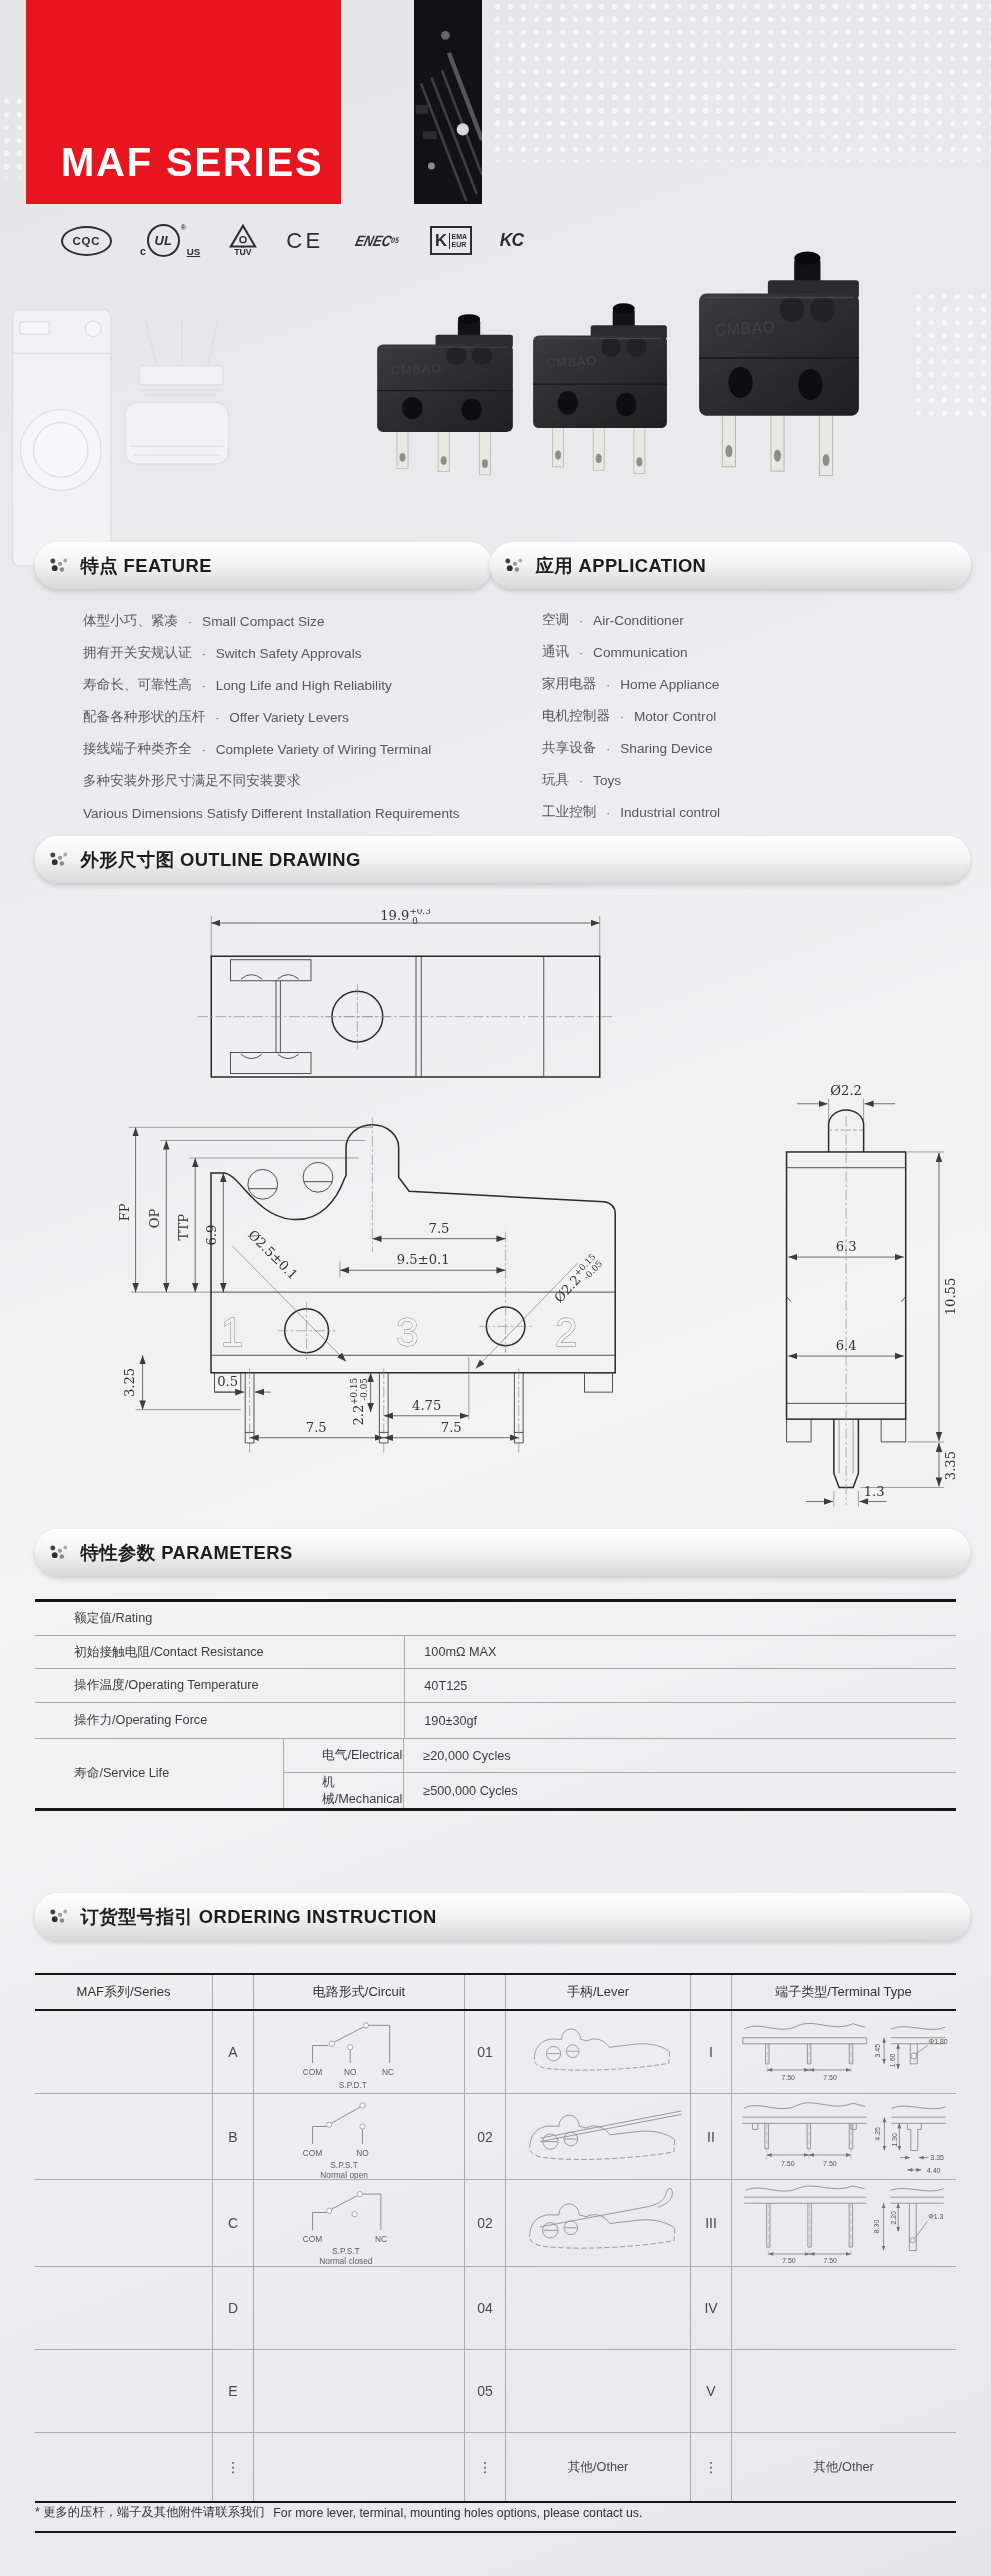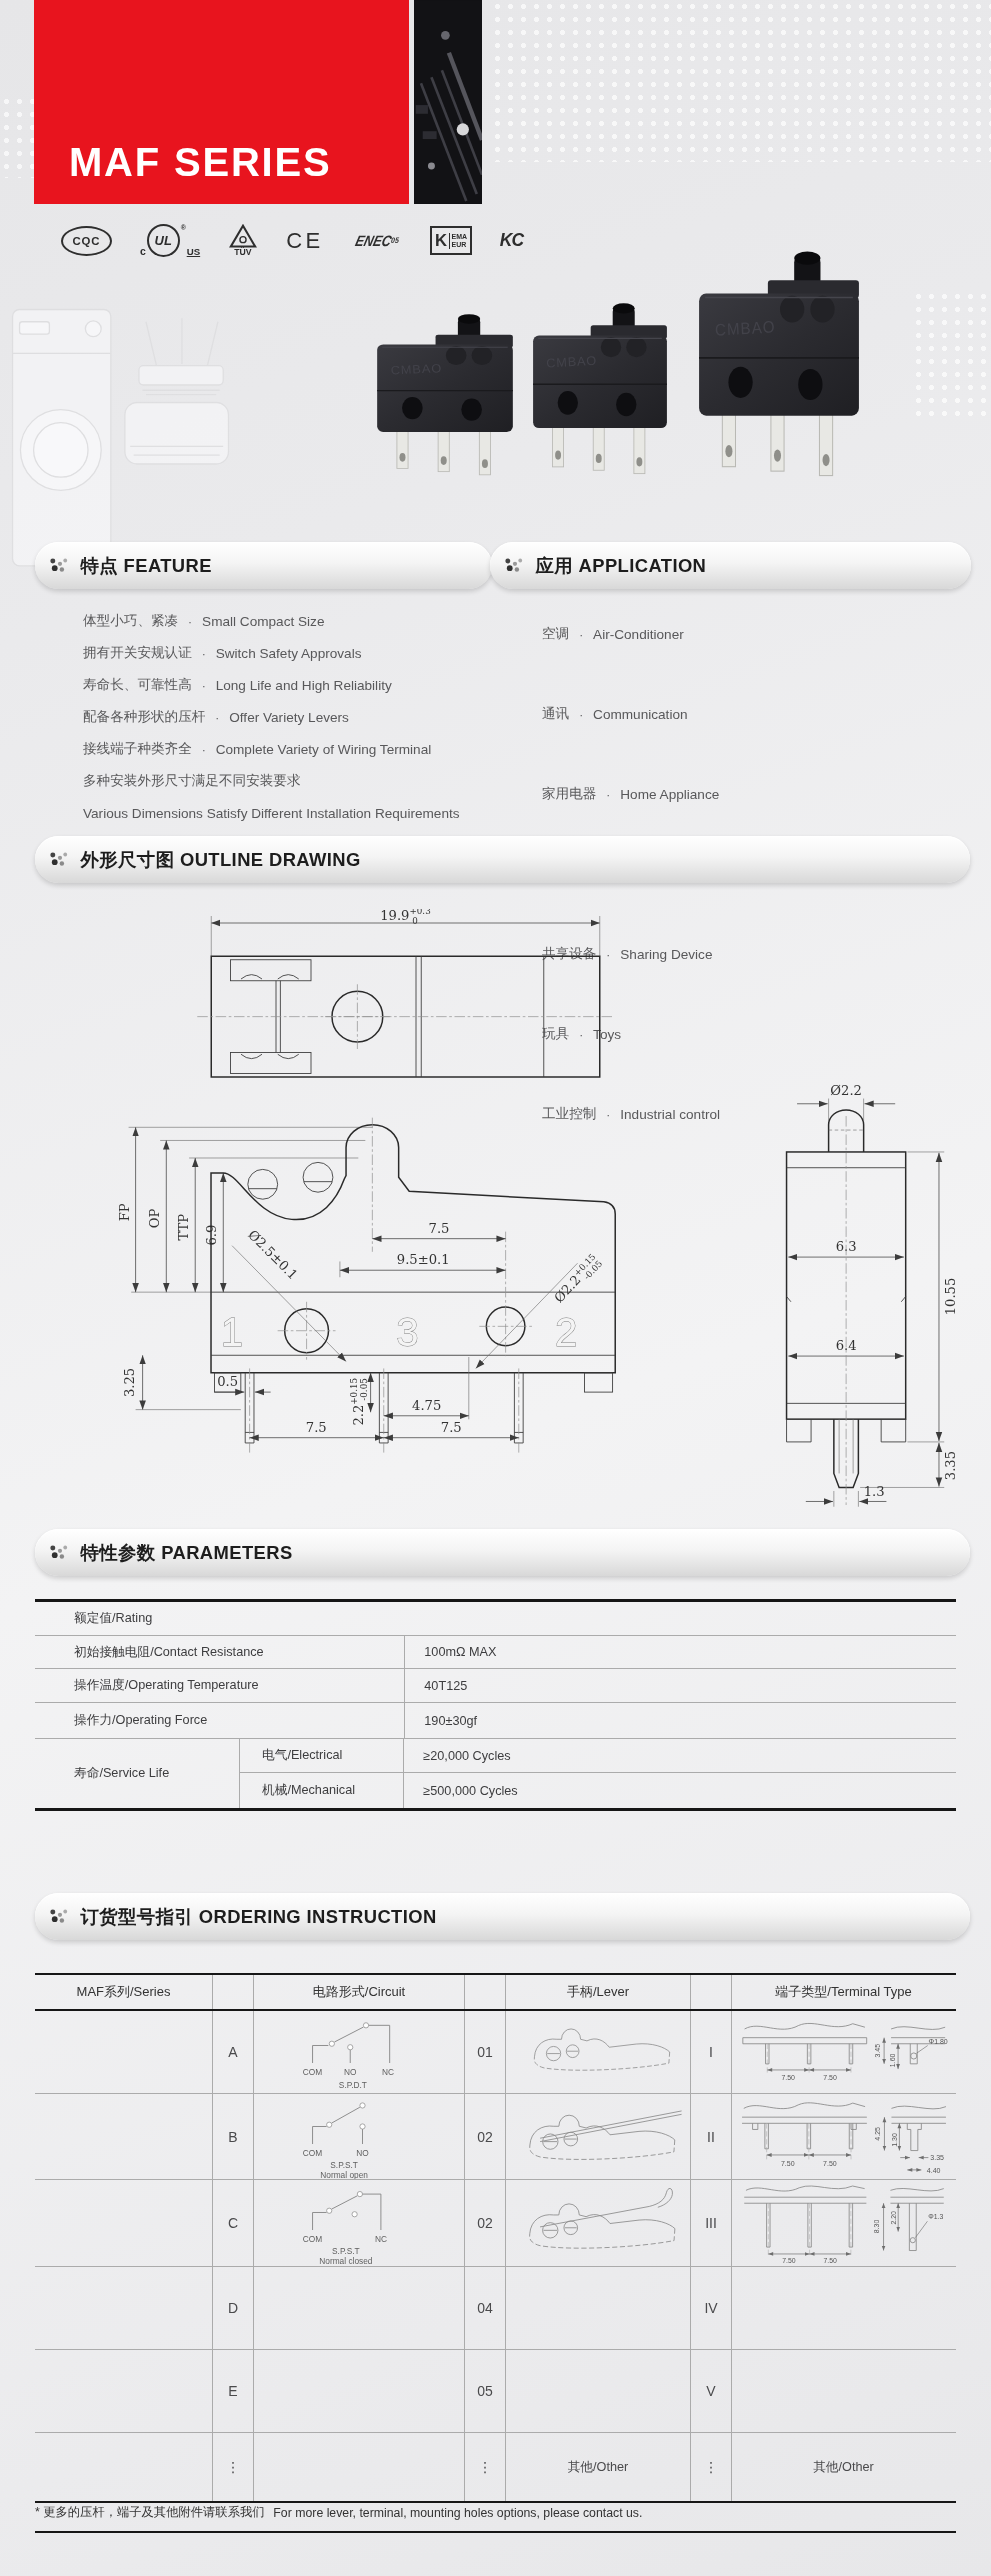--- a/index.html
+++ b/index.html
@@ -38,21 +38,21 @@
   .li{display:flex;align-items:center;height:32px;font-size:13.6px;color:#58585a;white-space:nowrap;}
   .li .sep{margin:0 9.7px;color:#6d6d6f;}
   
   .ptable{border-top:3.5px solid #161616;border-bottom:3.5px solid #161616;font-size:12.7px;color:#3d3d3f;}
   .prow{display:grid;grid-template-columns:369px 553px;border-bottom:0.9px solid #ababab;}
   .prow:last-child{border-bottom:none;}
   .pl{display:flex;align-items:center;padding-left:39px;}
   .pv{display:flex;align-items:center;padding-left:19.3px;border-left:0.9px solid #ababab;white-space:pre-wrap;}
   .pserv{display:grid;grid-template-columns:204px 164px 553px;grid-template-rows:34px 35px;}
   .pserv .sl{grid-row:1/3;display:flex;align-items:center;padding-left:39px;}
-  .pserv .sm{display:flex;align-items:center;padding-left:22px;border-left:0.9px solid #ababab;border-bottom:0.9px solid #ababab;}
+  .pserv .sm{display:flex;align-items:center;padding-left:38px;border-left:0.9px solid #ababab;border-bottom:0.9px solid #ababab;margin-left:44px;}
   .pserv .sm2{border-bottom:none;}
   .pserv .sv{display:flex;align-items:center;padding-left:19.3px;border-left:0.9px solid #ababab;border-bottom:0.9px solid #ababab;}
   .pserv .sv2{border-bottom:none;}
   .ohead{display:grid;grid-template-columns:178px 41px 211px 41px 185px 41px 223px;height:34px;
          border-top:2.6px solid #161616;border-bottom:2.6px solid #161616;font-size:13px;color:#333;}
   .orow{display:grid;grid-template-columns:178px 41px 211px 41px 185px 41px 223px;border-bottom:0.9px solid #ababab;}
   .orow-last{border-bottom:2.6px solid #161616;}
   .oc{display:flex;align-items:center;justify-content:center;border-right:0.9px solid #ababab;overflow:hidden;}
   .oc:last-child{border-right:none;}
   .code{font-size:14px;color:#4a4a4c;}
@@ -120,21 +120,21 @@
     </symbol>
   </defs>
 </svg>
 
 <div id="page">
 
   <div class="abs dots" style="left:491px;top:0;width:500px;height:162px;"></div>
   <div class="abs dots" style="left:0;top:95px;width:46px;height:83px;"></div>
   <div class="abs dots" style="left:912px;top:290px;width:79px;height:132px;"></div>
 
-  <div class="abs red-block" style="left:34px;top:0;width:375px;height:204px;">
+  <div class="abs red-block" style="left:26px;top:0;width:315px;height:204px;">
     <div class="page-title">MAF SERIES</div>
   </div>
 
   <div class="abs photo-strip" style="left:414px;top:0;width:68px;height:204px;">
     <svg width="68" height="204" viewBox="0 0 78 233">
       <rect width="78" height="233" fill="#121215"></rect>
       <g stroke="#3e3e45" stroke-width="3">
         <line x1="8" y1="95" x2="60" y2="230"></line>
           <line x1="20" y1="88" x2="72" y2="222"></line>
           <line x1="32" y1="80" x2="78" y2="200"></line>
@@ -264,21 +264,21 @@
         <span>Complete Variety of Wiring Terminal</span>
       </div>
     <div class="li">
         <span>多种安装外形尺寸满足不同安装要求</span>
       </div>
     <div class="li">
         <span>Various Dimensions Satisfy Different Installation Requirements</span>
       </div>
   </div>
 
-  <div class="abs list" style="left:542px;top:618px;gap:48px;">
+  <div class="abs list" style="left:542px;top:604px;">
     <div class="li">
         <span>空调</span>
         <span class="sep">·</span>
         <span>Air-Conditioner</span>
       </div>
     <div class="li">
         <span>通讯</span>
         <span class="sep">·</span>
         <span>Communication</span>
       </div>

